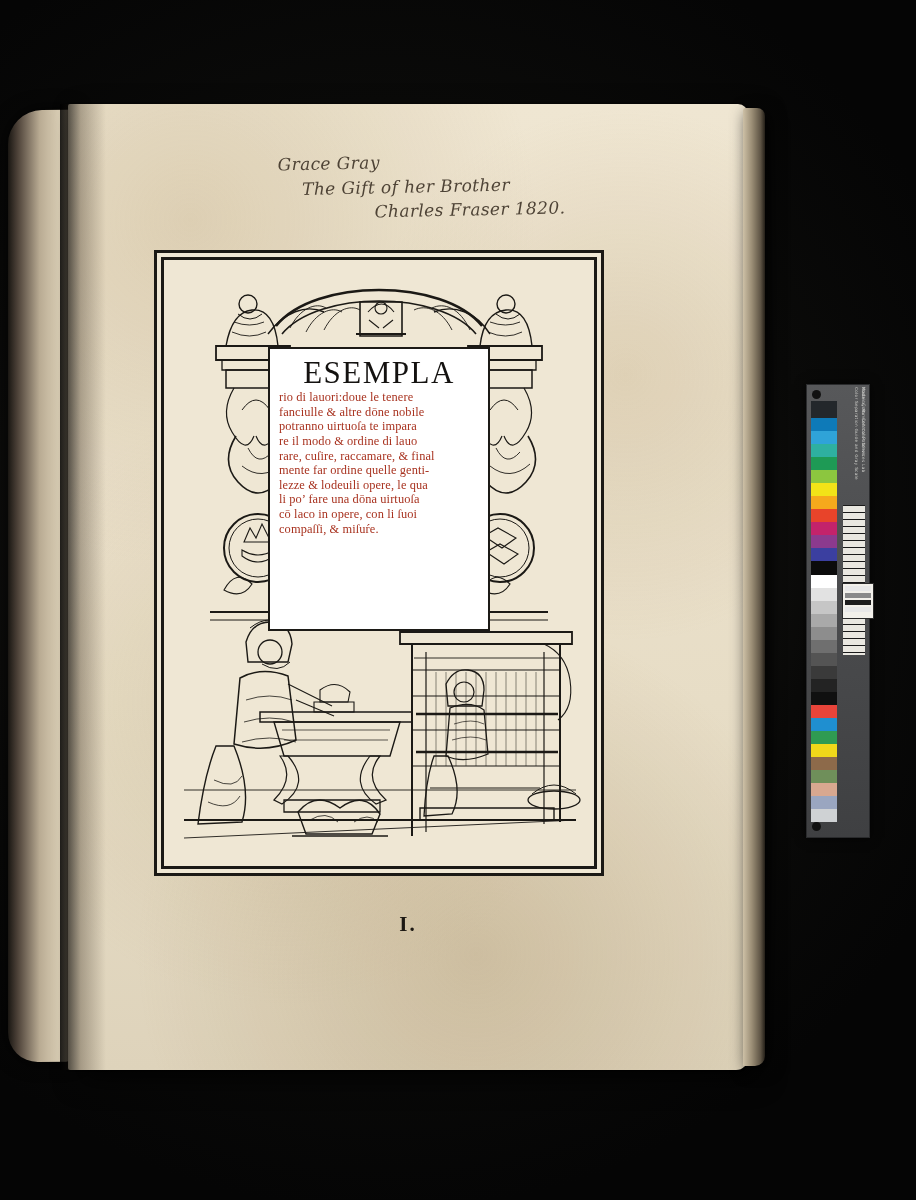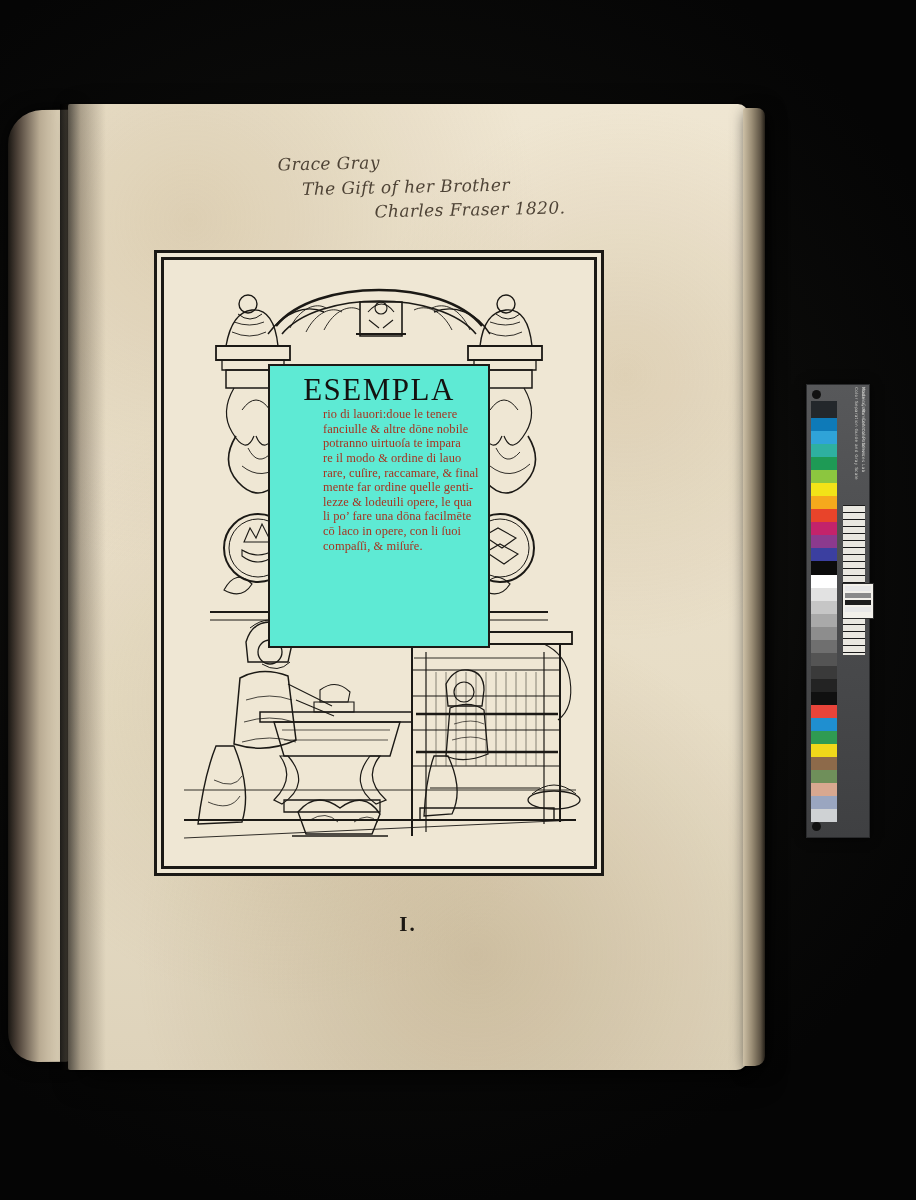--- a/index.html
+++ b/index.html
@@ -145,45 +145,44 @@
     position: absolute;
     inset: 7px;
     overflow: hidden;
   }
   .wc-svg { display: block; width: 100%; height: 100%; }
 
   
   .title-panel {
     position: absolute;
     left: 104px;
-    top: 104px;
+    top: 87px;
     width: 218px;
     height: 280px;
-    background: #5eead4;
+    background: #ffffff;
     border: 2px solid #1c1a16;
   }
   .title-head {
     display: block;
     font-family: "Liberation Serif", serif;
     font-size: 31px;
     letter-spacing: 1.5px;
     color: #141210;
     text-align: center;
     margin: 8px 0 2px 0;
     line-height: 1;
   }
   .title-body {
     display: block;
     padding: 0 9px 6px 9px;
     color: #a8321f;
     font-family: "Liberation Serif", serif;
     font-size: 12.4px;
     line-height: 1.18;
     letter-spacing: 0.1px;
-    margin-left: 44px;
   }
   .title-body .bl { display: block; white-space: nowrap; }
 
   
   .folio {
     position: absolute;
     left: 0;
     right: 0;
     top: 808px;
     text-align: center;
@@ -435,21 +434,21 @@
           <div class="title-panel">
             <span class="title-head">ESEMPLA</span>
             <span class="title-body">
               <span class="bl">rio di lauori:doue le tenere</span>
               <span class="bl">fanciulle &amp; altre dōne nobile</span>
               <span class="bl">potranno uirtuoſa te impara</span>
               <span class="bl">re il modo &amp; ordine di lauo</span>
               <span class="bl">rare, cuſire, raccamare, &amp; final</span>
               <span class="bl">mente far ordine quelle genti‐</span>
               <span class="bl">lezze &amp; lodeuili opere, le qua</span>
-              <span class="bl">li po’ fare una dōna facilmēte</span>
+              <span class="bl">li po’ fare una dōna uirtuoſa</span>
               <span class="bl">cō laco in opere, con li ſuoi</span>
               <span class="bl">compaſſi, &amp; miſuŕe.</span>
             </span>
           </div>
         </div>
       </div>
 
       <div class="folio">I.</div>
     </div>
 

